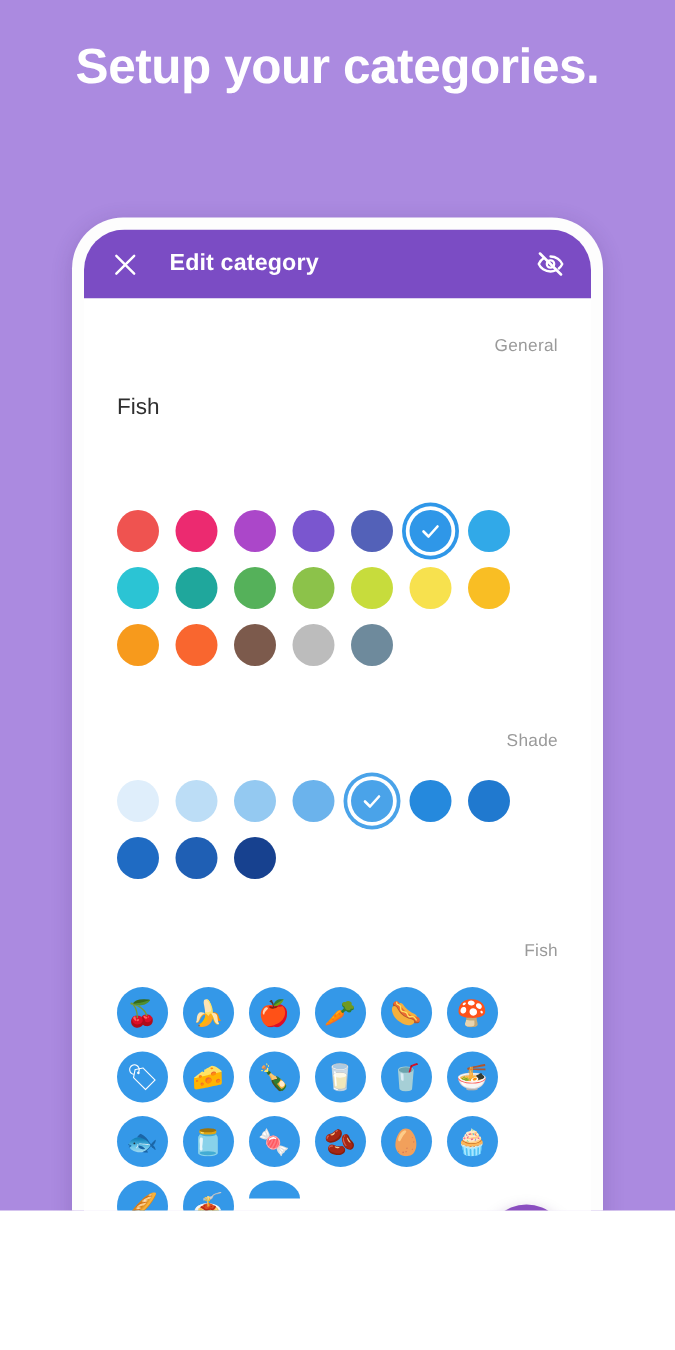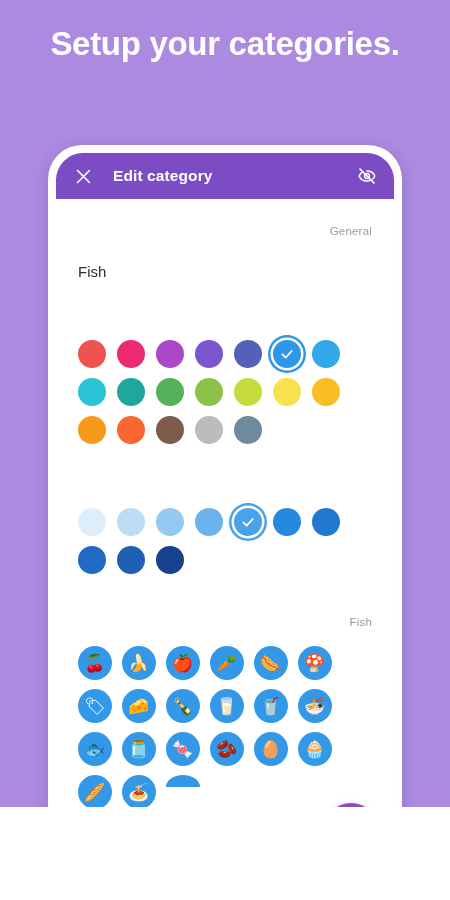--- a/index.html
+++ b/index.html
@@ -240,20 +240,21 @@
               <div class="swatch" style="background: rgb(249, 190, 36); color: rgb(249, 190, 36);"></div>
               <div class="swatch" style="background: rgb(247, 154, 28); color: rgb(247, 154, 28);"></div>
               <div class="swatch" style="background: rgb(249, 102, 47); color: rgb(249, 102, 47);"></div>
               <div class="swatch" style="background: rgb(124, 90, 76); color: rgb(124, 90, 76);"></div>
               <div class="swatch" style="background: rgb(188, 188, 188); color: rgb(188, 188, 188);"></div>
               <div class="swatch" style="background: rgb(110, 138, 156); color: rgb(110, 138, 156);"></div>
             </div>
         </div>
 
         <div class="sec-shade">
+          <div class="section-label">Shade</div>
           <div class="swatch-grid" id="shade-grid">
               <div class="swatch" style="background: rgb(223, 238, 251); color: rgb(223, 238, 251);"></div>
               <div class="swatch" style="background: rgb(188, 221, 246); color: rgb(188, 221, 246);"></div>
               <div class="swatch" style="background: rgb(148, 201, 241); color: rgb(148, 201, 241);"></div>
               <div class="swatch" style="background: rgb(107, 179, 236); color: rgb(107, 179, 236);"></div>
               <div class="swatch selected" style="background: rgb(74, 163, 233); color: rgb(74, 163, 233);">
                 <span class="check">
                   <svg width="16" height="16" viewBox="0 0 24 24">
                     <path d="M5 12.5 10 17.5 19 7.5" stroke="#fff" stroke-width="2.6" fill="none" stroke-linecap="round" stroke-linejoin="round"></path>
                   </svg>

